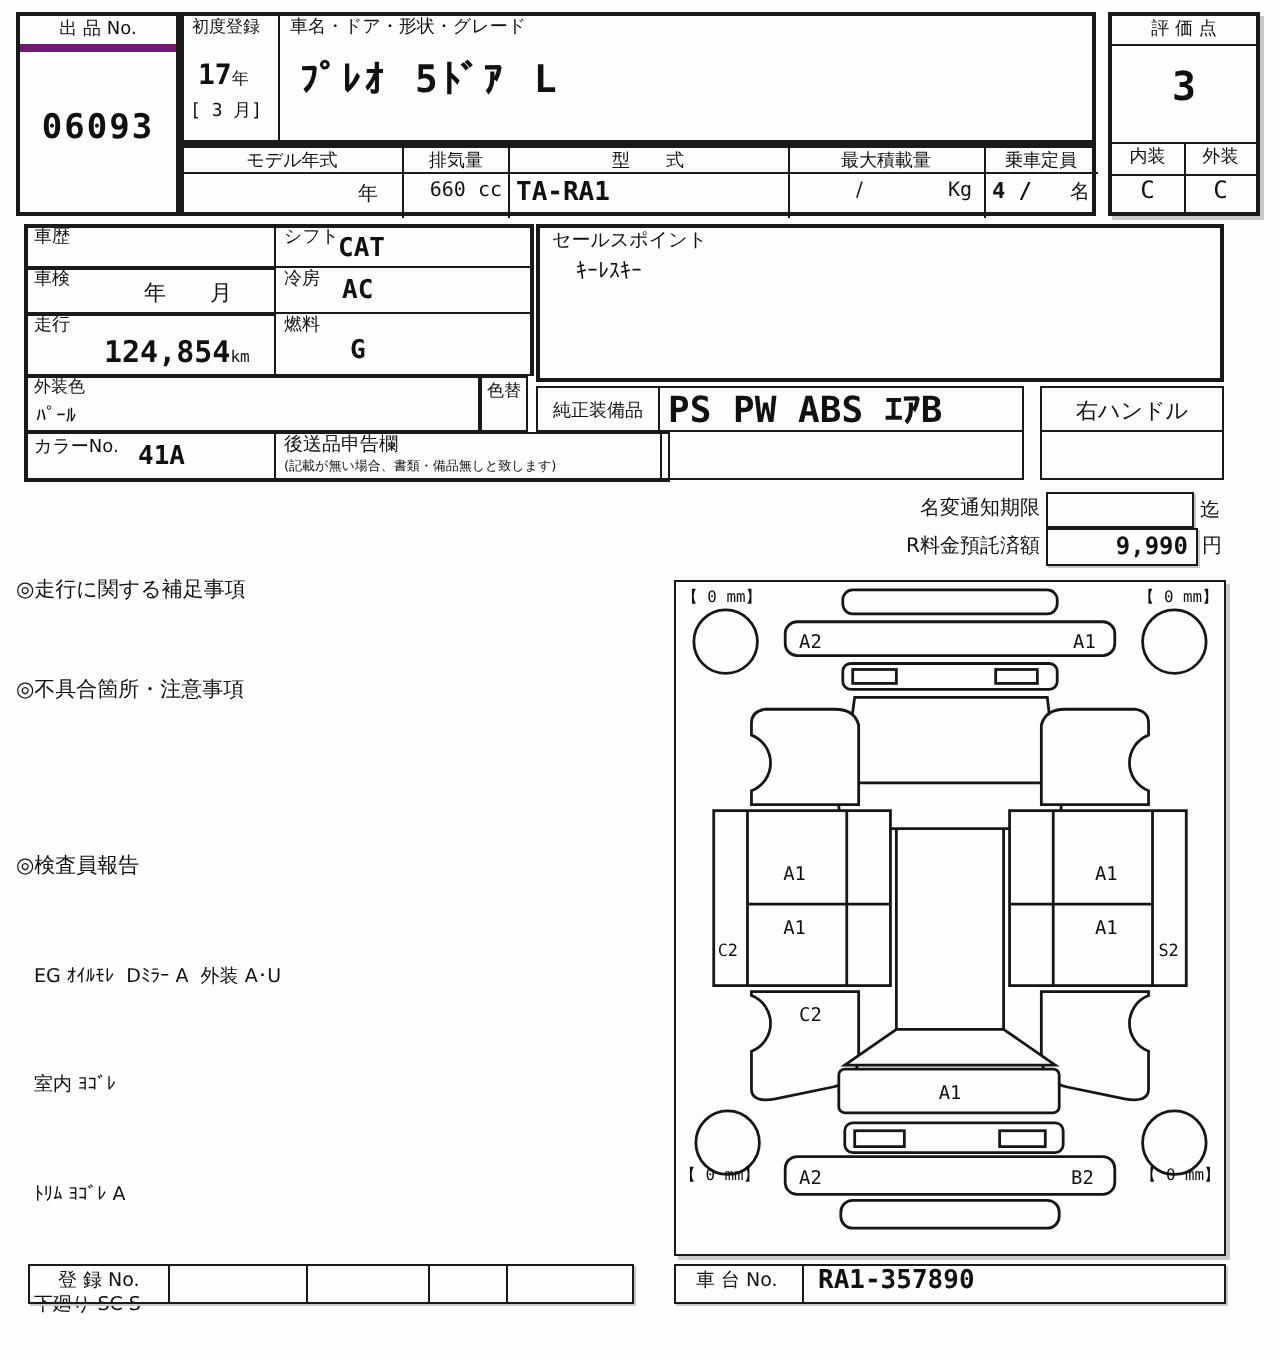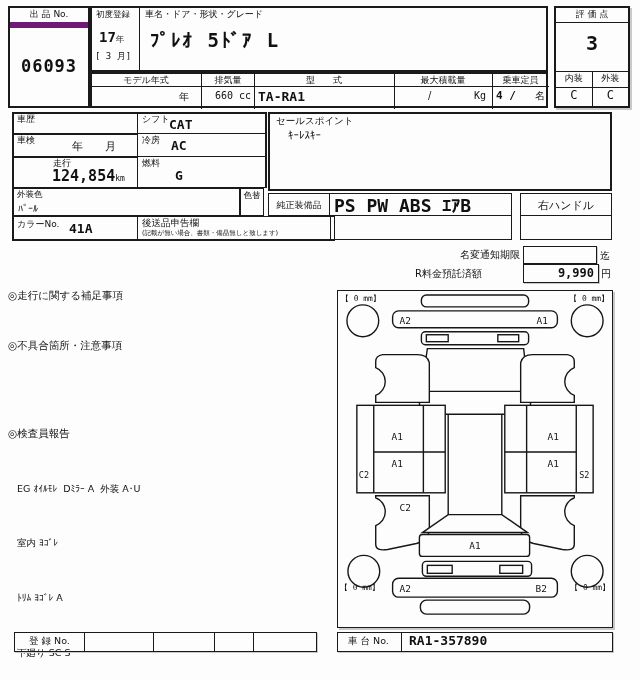--- a/index.html
+++ b/index.html
@@ -15,21 +15,21 @@
   .val{font-family:"DejaVu Sans Mono",monospace;font-weight:bold;}
   .cellhead{border-bottom:1px solid #1a1a1a;text-align:center;font-size:9px;padding-top:1px;box-sizing:border-box;}
   svg text{font-family:"DejaVu Sans Mono",monospace;fill:#111;}
 </style>
 </head>
 <body>
 
 <div id="sheet">
 
   <div class="b" style="left:8px;top:6px;width:82px;height:102px;">
-    <div style="height:14px;border-bottom:6px solid #701a75;text-align:center;font-size:9px;">出 品 No.</div>
+    <div style="height:14px;border-bottom:4px solid #701a75;text-align:center;font-size:9px;">出 品 No.</div>
     <div class="val" style="text-align:center;margin-top:28px;font-size:17px;letter-spacing:1px;">06093</div>
   </div>
 
   <div class="b" style="left:90px;top:6px;width:458px;height:66px;">
     <div style="position:absolute;left:47px;top:0;bottom:0;border-left:1px solid #1a1a1a;"></div>
     <div class="t" style="left:4px;top:2px;font-size:8.5px;">初度登録</div>
     <div class="t" style="left:7px;top:20px;"><span class="val" style="font-size:14px;">17</span><span style="font-size:8.5px;">年</span></div>
     <div class="t mono" style="left:3px;top:44px;font-size:9px;">[ 3 月]</div>
     <div class="t" style="left:53px;top:2px;font-size:9px;">車名・ドア・形状・グレード</div>
     <div class="t val" style="left:58px;top:22px;font-size:19px;letter-spacing:2px;">ﾌﾟﾚｵ 5ﾄﾞｱ L</div>
@@ -78,21 +78,21 @@
   </div>
 
   <div class="b1" style="left:12px;top:112px;width:126px;height:22px;border-width:2px 1px 1px 2px;">
     <div class="t lbl" style="left:3px;top:1px;">車歴</div>
   </div>
   <div class="b1" style="left:12px;top:134px;width:126px;height:23px;border-width:1px 1px 1px 2px;">
     <div class="t lbl" style="left:3px;top:1px;">車検</div>
     <div class="t" style="left:58px;top:6px;font-size:11px;">年　　月</div>
   </div>
   <div class="b1" style="left:12px;top:157px;width:126px;height:31px;border-width:1px 1px 1px 2px;">
-    <div class="t lbl" style="left:3px;top:1px;margin-left:36px;">走行</div>
+    <div class="t lbl" style="left:3px;top:1px;">走行</div>
     <div class="t" style="left:38px;top:9px;"><span class="val" style="font-size:15px;">124,854</span><span class="mono" style="font-size:8px;">km</span></div>
   </div>
 
   <div class="b1" style="left:138px;top:112px;width:129px;height:22px;border-width:2px 2px 1px 0;">
     <div class="t lbl" style="left:4px;top:1px;">シフト</div>
     <div class="t val" style="left:31px;top:4px;font-size:13px;">CAT</div>
   </div>
   <div class="b1" style="left:138px;top:134px;width:129px;height:23px;border-width:0 2px 1px 0;">
     <div class="t lbl" style="left:4px;top:2px;">冷房</div>
     <div class="t val" style="left:33px;top:5px;font-size:13px;">AC</div>
@@ -131,21 +131,21 @@
   </div>
   <div class="b1" style="left:520px;top:193px;width:92px;height:23px;border-width:1px;">
     <div style="font-size:11px;text-align:center;padding-top:4px;">右ハンドル</div>
   </div>
   <div class="b1" style="left:330px;top:216px;width:182px;height:24px;border-width:0 1px 1px 1px;"></div>
   <div class="b1" style="left:520px;top:216px;width:92px;height:24px;border-width:0 1px 1px 1px;"></div>
 
   <div class="t" style="left:420px;top:249px;width:100px;text-align:right;font-size:10px;">名変通知期限</div>
   <div class="b1" style="left:523px;top:246px;width:74px;height:18px;border-width:1.5px;box-shadow:1px 1px 0 #c9c9c9;"></div>
   <div class="t" style="left:600px;top:250px;font-size:10px;">迄</div>
-  <div class="t" style="left:415px;top:268px;width:105px;text-align:left;font-size:10px;">R料金預託済額</div>
+  <div class="t" style="left:415px;top:268px;width:105px;text-align:right;font-size:10px;">R料金預託済額</div>
   <div class="b1" style="left:523px;top:264px;width:76px;height:19px;border-width:1.5px;box-shadow:1px 1px 0 #c9c9c9;">
     <div class="val" style="font-size:12px;text-align:right;padding:1px 4px 0 0;">9,990</div>
   </div>
   <div class="t" style="left:601px;top:268px;font-size:10px;">円</div>
 
   <div class="t" style="left:8px;top:290px;font-size:10.5px;">◎走行に関する補足事項</div>
   <div class="t" style="left:8px;top:340px;font-size:10.5px;">◎不具合箇所・注意事項</div>
   <div class="t" style="left:8px;top:428px;font-size:10.5px;">◎検査員報告</div>
   <div style="position:absolute;left:17px;top:443px;font-size:9.5px;line-height:18.3px;white-space:pre;">
     <div>EG ｵｲﾙﾓﾚ  Dﾐﾗｰ A  外装 A･U</div>

